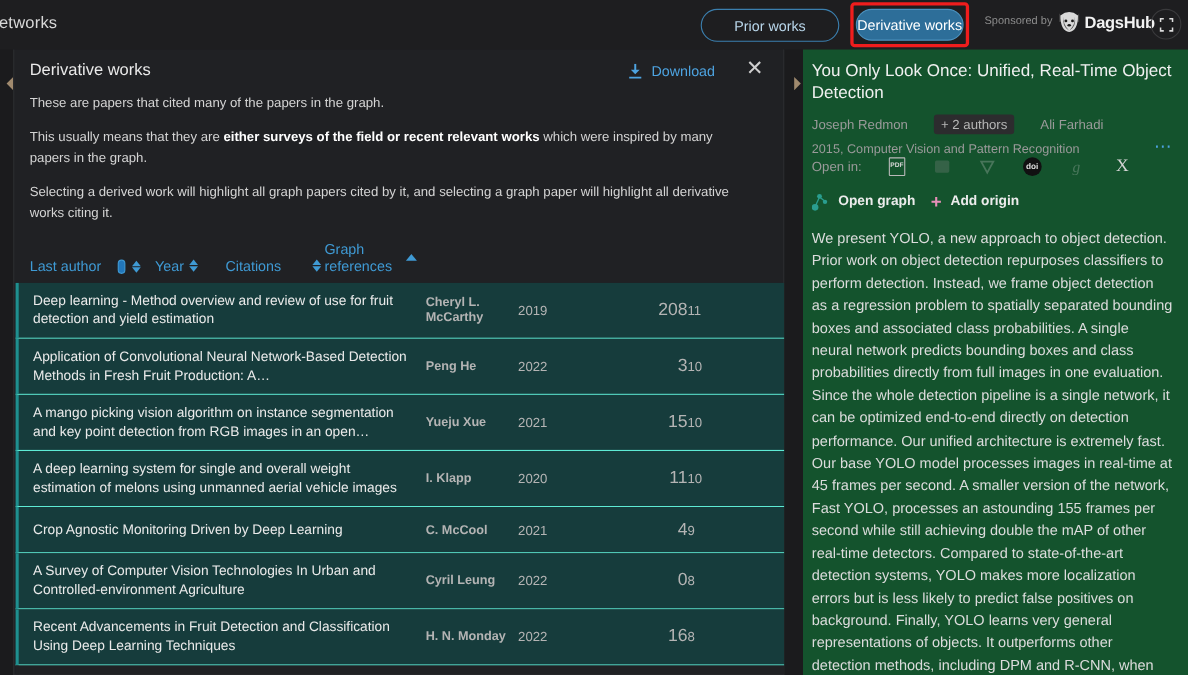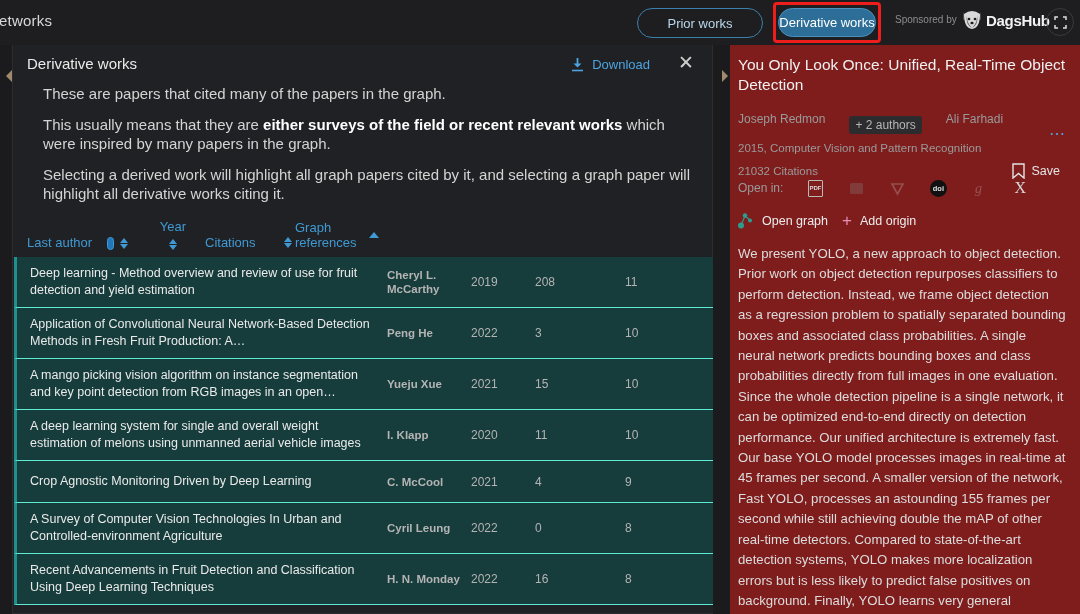--- a/index.html
+++ b/index.html
@@ -75,36 +75,35 @@
     position: absolute; right: 62px; top: 12px;
     display: flex; align-items: center; gap: 8px;
     color: #4da3e0; font-size: 13px; cursor: pointer;
   }
   .close-btn {
     position: absolute; right: 18px; top: 8px;
     font-size: 19px; color: #cfcfcf; cursor: pointer; line-height: 1;
   }
   .panel-desc { padding: 0 14px; }
   .panel-desc p {
-    font-size: 15px; line-height: 19px; color: #d4d4d4; margin-top: 12px;
+    font-size: 12px; line-height: 19px; color: #d4d4d4; margin-top: 12px;
     max-width: 660px;
-    margin-left: 16px;
   }
   .panel-desc b { color: #ffffff; font-weight: bold; }
 
   
   .thead {
     display: flex; align-items: flex-end;
     padding: 16px 0 6px 14px; color: #3f9ad4; font-size: 13px;
   }
   .th { display: flex; align-items: center; gap: 5px; }
   .th-title { width: 360px; }
   .th-author { width: 80px; line-height: 15px; }
   .th-authicon { width: 34px; display: flex; align-items: center; gap: 6px; }
-  .th-year { width: 64px; flex-direction: column; }
+  .th-year { width: 64px; }
   .th-cit { width: 90px; gap: 28px; }
   .th-graph { width: 84px; line-height: 15px; }
   .sorticon { display: inline-flex; flex-direction: column; gap: 1px; }
   .sorticon i {
     display: block; width: 0; height: 0;
     border-left: 4px solid transparent; border-right: 4px solid transparent;
   }
   .sorticon i.up { border-bottom: 5px solid #3f9ad4; }
   .sorticon i.dn { border-top: 5px solid #3f9ad4; }
   .pillicon {
@@ -121,34 +120,34 @@
   .trow {
     display: flex; align-items: center;
     min-height: 42px; padding: 8px 0 8px 13px;
     border-bottom: 1px solid #5eead4;
     background: #163c3c; border-left: 3px solid #1f8f8f;
   }
   .trow.plain { background: #202124; border-left: 3px solid #202124; border-bottom-color: #2b2c2f; }
   .c-title { width: 357px; font-size: 12.5px; line-height: 17px; color: #eaeaea; padding-right: 10px; }
   .c-author { width: 84px; font-size: 11.5px; line-height: 14px; color: #b4b4b4; font-weight: bold; }
   .c-year { width: 64px; font-size: 12px; color: #b4b4b4; }
-  .c-cit { width: 90px; font-size: 12px; color: #b4b4b4; }
+  .c-cit { width: 90px; font-size: 16px; color: #b4b4b4; text-align: right; }
   .c-graph { width: 84px; font-size: 12px; color: #b4b4b4; }
 
   
   .rightpanel {
     position: absolute; left: 730px; top: 45px; width: 350px; height: 569px;
-    background: #7f1d1d; padding: 10px 14px 0 8px; overflow: hidden;
+    background: #14532d; padding: 10px 14px 0 8px; overflow: hidden;
   }
   .paper-title { font-size: 15.5px; line-height: 20px; color: #f0f0f0; }
   .authors { display: flex; align-items: center; gap: 24px; margin-top: 9px; flex-wrap: wrap; }
   .author { font-size: 12px; color: #9a9a9a; }
   .author-more {
     font-size: 12px; color: #b6b6b6; background: #2c2c2e;
-    padding: 2px 6px; border-radius: 3px; cursor: pointer; margin-top: 12px;
+    padding: 2px 6px; border-radius: 3px; cursor: pointer;
   }
   .venue { font-size: 11.5px; color: #9a9a9a; margin-top: 8px; }
   .dots {
     position: absolute; right: 14px; top: 81px;
     color: #4da3e0; font-size: 16px; letter-spacing: 1px; cursor: pointer; line-height: 1;
   }
   .citrow { display: flex; align-items: center; justify-content: space-between; margin-top: 9px; padding-right: 6px; }
   .citations { font-size: 11.5px; color: #9a9a9a; }
   .save { display: flex; align-items: center; gap: 7px; font-size: 12.5px; color: #e4e4e4; cursor: pointer; }
   .openin { display: flex; align-items: center; gap: 23px; }
@@ -160,21 +159,21 @@
     display: flex; align-items: center; justify-content: center;
   }
   .dim { opacity: .28; }
   .doi-ico {
     width: 17px; height: 17px; border-radius: 50%; background: #111112;
     color: #e0e0e0; font-size: 7.5px; font-weight: bold;
     display: flex; align-items: center; justify-content: center;
   }
   .x-ico { font-size: 16px; color: #d5d5d5; font-family: "Liberation Serif", serif; }
   .actions { display: flex; align-items: center; gap: 14px; margin-top: 15px; }
-  .action { display: flex; align-items: center; gap: 8px; font-size: 12.5px; color: #ececec; cursor: pointer; }
+  .action { display: flex; align-items: flex-start; gap: 8px; font-size: 12.5px; color: #ececec; cursor: pointer; font-weight: bold; }
   .plus-ico { color: #e68fb8; font-size: 17px; line-height: 1; }
   .abstract { font-size: 13.2px; line-height: 20.4px; color: #dcdcdc; margin-top: 15px; text-align: left; }
 </style>
 </head>
 <body>
 
 <div id="app">
 
   <div class="topbar">
     <div class="topbar-title">Networks</div>
@@ -339,29 +338,20 @@
 
     <div class="authors">
       <span class="author">Joseph Redmon</span>
       <span class="author-more">+ 2 authors</span>
       <span class="author">Ali Farhadi</span>
     </div>
 
     <div class="venue">2015, Computer Vision and Pattern Recognition</div>
     <div class="dots">⋯</div>
 
-    <div class="citrow">
-      <span class="citations">21032 Citations</span>
-      <span class="save">
-        <svg width="13" height="16" viewBox="0 0 13 16">
-          <path d="M1 1 H12 V15 L6.5 10.5 L1 15 Z" fill="none" stroke="#e4e4e4" stroke-width="1.4"></path>
-        </svg>
-        <span>Save</span>
-      </span>
-    </div>
 
     <div class="openin">
       <span class="openin-label">Open in:</span>
       <span class="src-ico">
           <span class="pdf-ico">PDF</span>
         </span>
       <span class="src-ico dim">
         <svg width="15" height="15" viewBox="0 0 15 15">
           <rect x="1" y="2" width="13" height="11" rx="1.5" fill="#8a8a8a"></rect>
         </svg>

